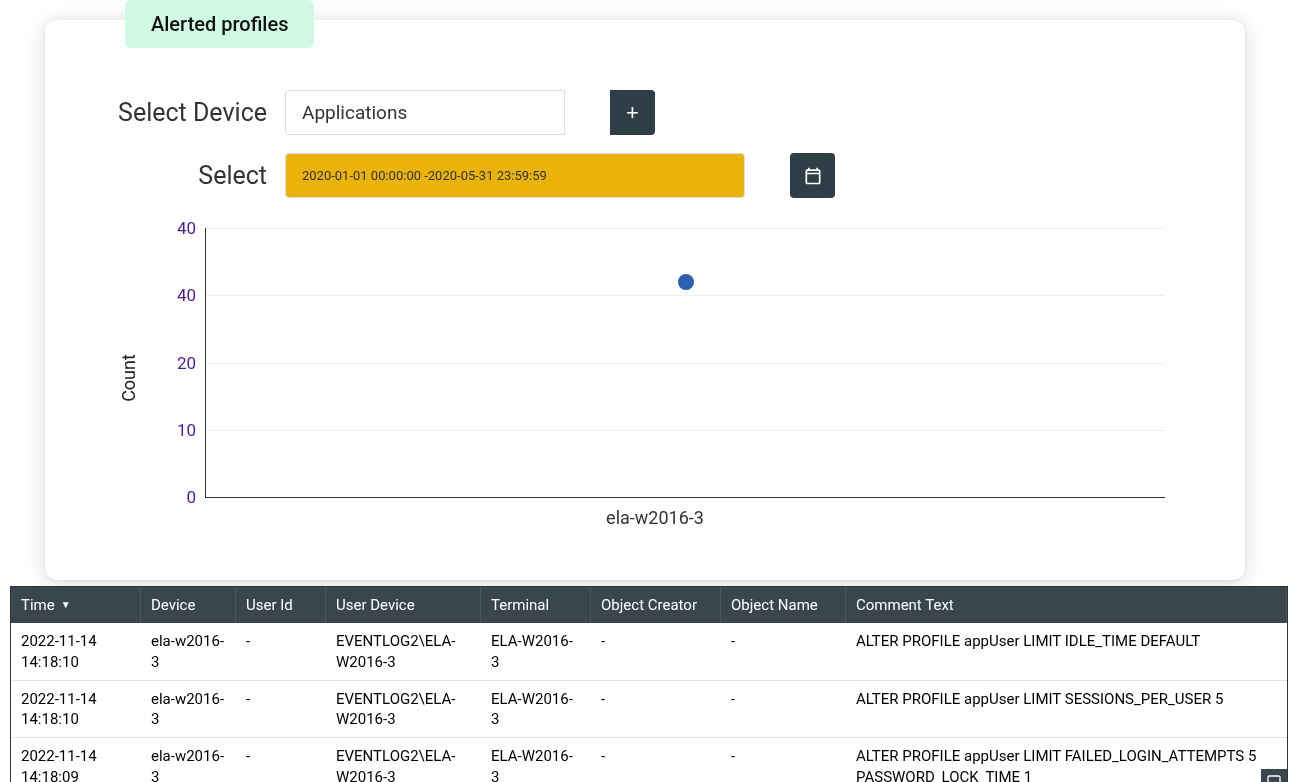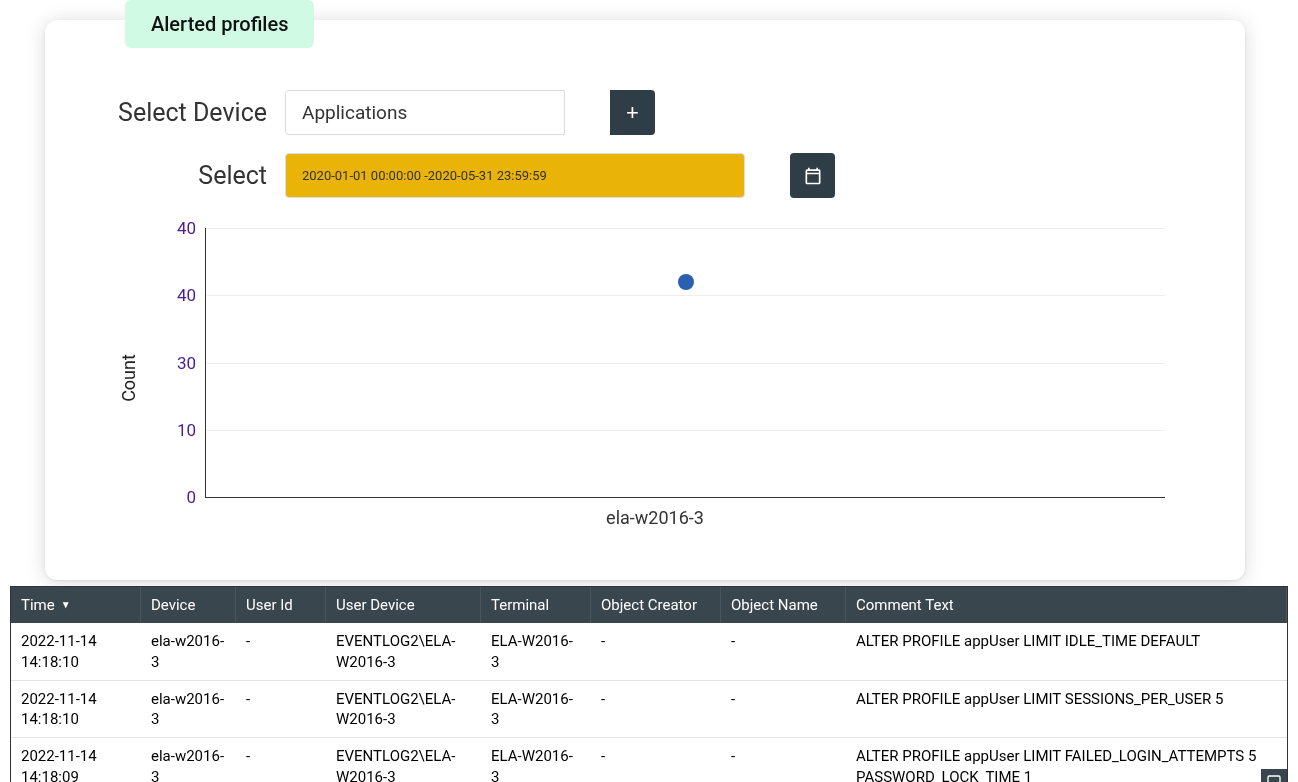--- a/index.html
+++ b/index.html
@@ -233,21 +233,21 @@
     </div>
   </div>
 
   <div class="chart-wrap">
     <div class="y-label">Count</div>
     <div class="plot">
 
       <div class="y-tick" style="top:100%;">0</div>
       <div class="y-tick" style="top:75%;">10</div>
       <div class="grid-line" style="top:75%;"></div>
-      <div class="y-tick" style="top:50%;">30</div>
+      <div class="y-tick" style="top:50%;">20</div>
       <div class="grid-line" style="top:50%;"></div>
       <div class="y-tick" style="top:25%;">40</div>
       <div class="grid-line" style="top:25%;"></div>
       <div class="y-tick" style="top:0%;">40</div>
       <div class="grid-line" style="top:0%;"></div>
 
       <div class="data-point" style="left:50%; top:20%;"></div>
     </div>
     <div class="x-tick">ela-w2016-3</div>
   </div>

